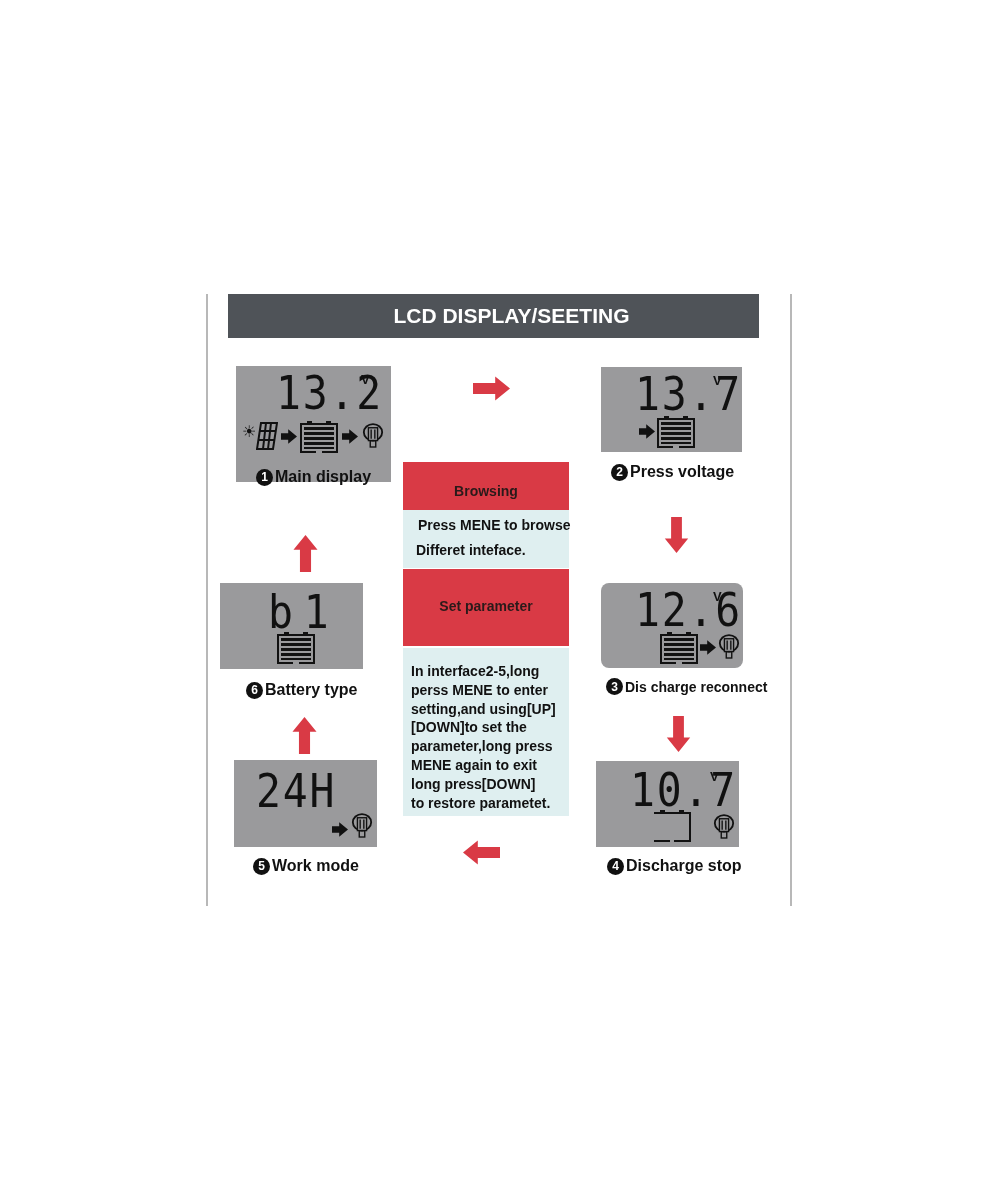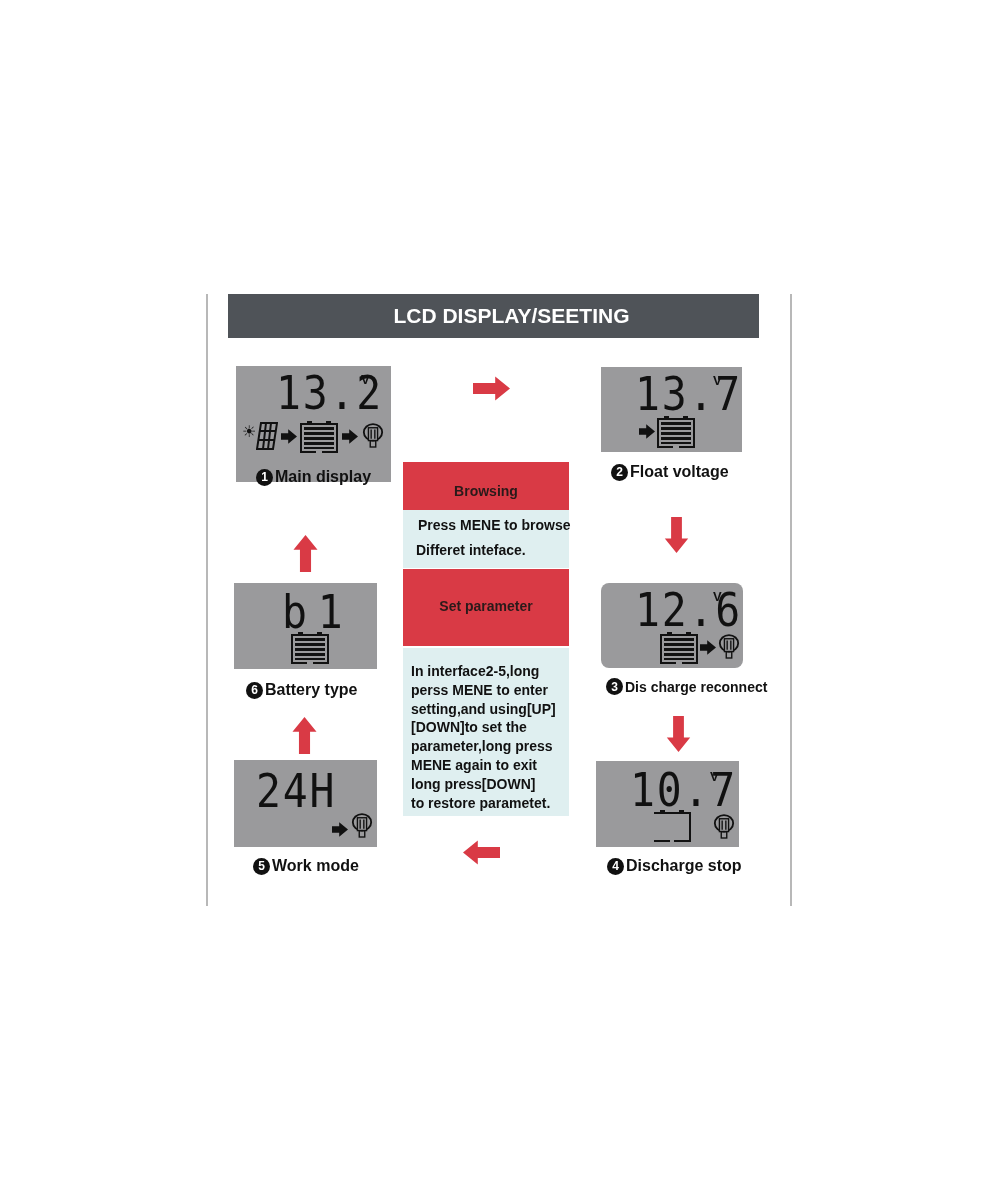--- a/index.html
+++ b/index.html
@@ -92,21 +92,21 @@
   <div class="unit" style="left:112px;top:6px;">V</div>
   <svg class="icon" style="left:38px;top:57px;" width="16" height="15">
       <use href="#arr"></use>
     </svg>
   <svg class="icon" style="left:55px;top:48px;" width="40" height="36">
       <use href="#bat"></use>
     </svg>
 </div>
 <div class="caption" style="left:611px;top:463px;">
   <span class="num">2</span>
-    <span>Float voltage</span>
+    <span>Press voltage</span>
 </div>
 
 <div class="lcd" style="left:601px;top:583px;width:142px;height:85px;border-radius:8px;">
   <div class="digits" style="left:34px;top:4px;">12.6</div>
   <div class="unit" style="left:112px;top:6px;">V</div>
   <svg class="icon" style="left:58px;top:48px;" width="40" height="36">
       <use href="#bat"></use>
     </svg>
   <svg class="icon" style="left:99px;top:57px;" width="16" height="15">
       <use href="#arr"></use>
@@ -142,21 +142,21 @@
     </svg>
   <svg class="icon" style="left:117px;top:52px;" width="22" height="28">
       <use href="#bulb"></use>
     </svg>
 </div>
 <div class="caption" style="left:253px;top:857px;">
   <span class="num">5</span>
     <span>Work mode</span>
 </div>
 
-<div class="lcd" style="left:234px;top:583px;width:143px;height:86px;">
+<div class="lcd" style="left:220px;top:583px;width:143px;height:86px;">
   <div class="digits" style="left:48px;top:6px;letter-spacing:12px;">b1</div>
   <svg class="icon" style="left:56px;top:48px;" width="40" height="36">
       <use href="#bat"></use>
     </svg>
 </div>
 <div class="caption" style="left:246px;top:681px;">
   <span class="num">6</span>
     <span>Battery type</span>
 </div>
 

